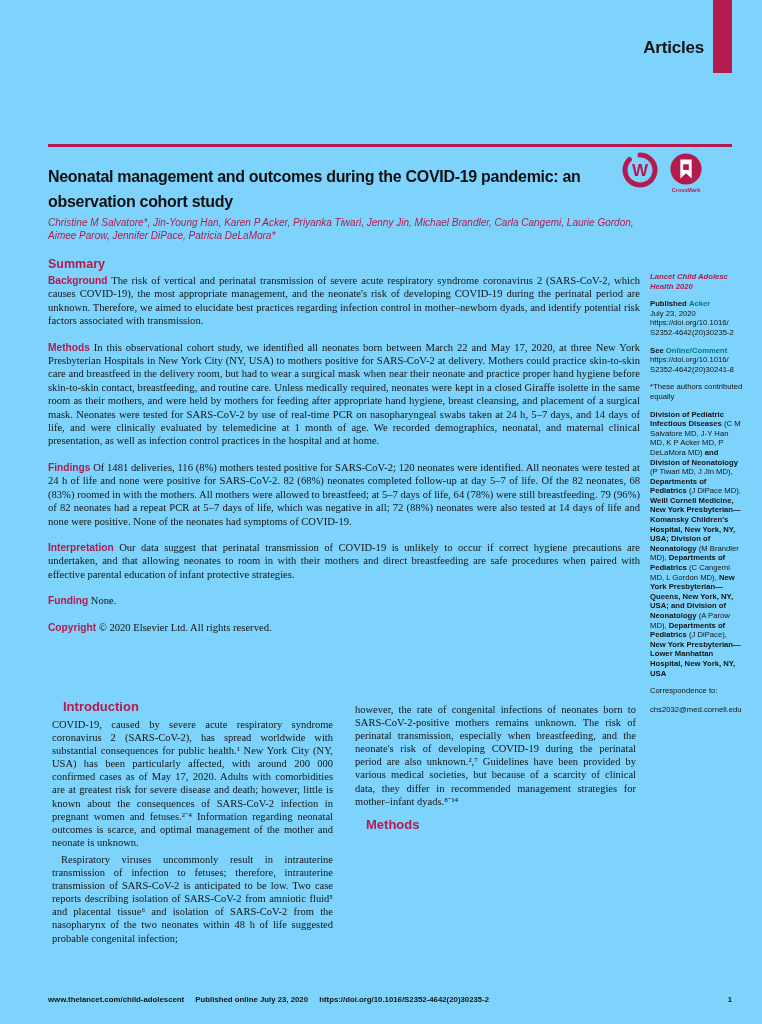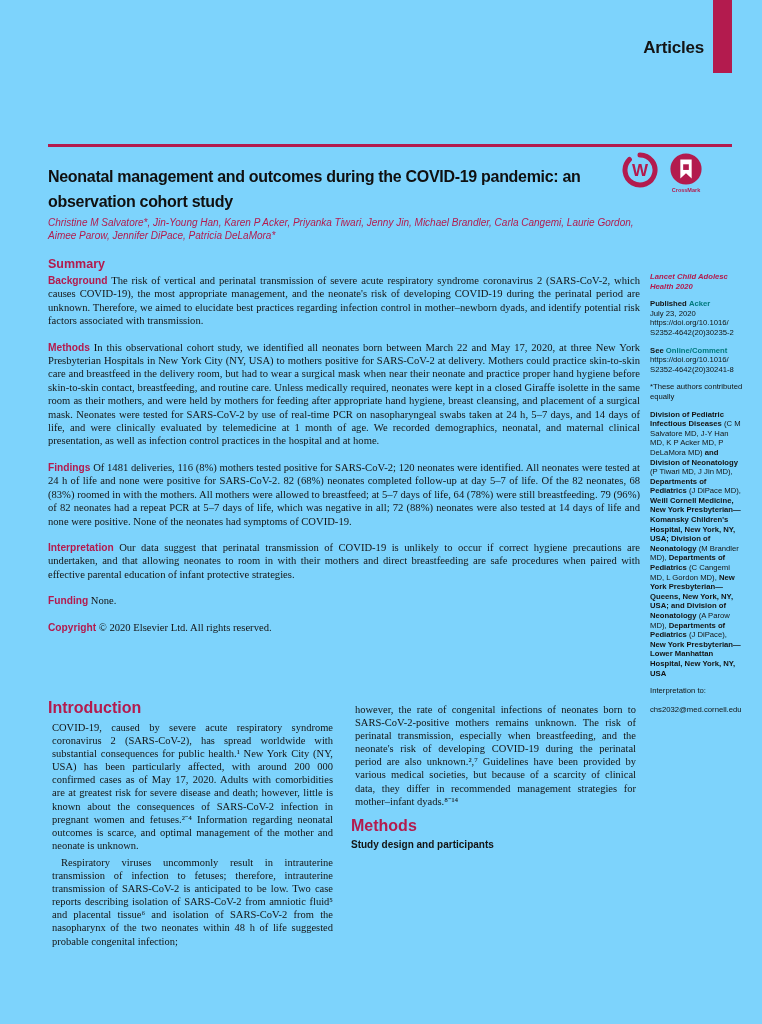--- a/index.html
+++ b/index.html
@@ -17,21 +17,21 @@
   .sec-head{font-size:12.5px;font-weight:700;color:#B31B4E;margin:0 0 3px 0;font-family:"Liberation Sans",sans-serif;}
   .sum-p{font-family:"Liberation Serif",serif;font-size:10.6px;line-height:13.4px;text-align:justify;margin:0 0 13px 0;color:#141414;}
   .sum-label{font-family:"Liberation Sans",sans-serif;font-weight:700;color:#B31B4E;font-size:10.2px;}
   .sidebar{position:absolute;top:272px;left:650px;width:94px;font-size:7.7px;line-height:9.6px;color:#141414;}
   .sb-block{margin-bottom:8px;}
   .sb-journal{color:#B31B4E;font-weight:700;font-style:italic;}
   .sb-bold{font-weight:700;}
   .sb-teal{color:#00797D;font-weight:700;}
   .columns{position:absolute;top:699px;left:48px;width:592px;display:flex;gap:14px;}
   .col{width:289px;}
-  .body-h{font-size:16px;font-weight:700;color:#B31B4E;margin:0 0 4px 0;}
+  .body-h{font-size:13px;font-weight:700;color:#B31B4E;margin:0 0 4px 15px;}
   .body-h.mt{margin-top:9px;}
   .body-sub{font-size:10px;font-weight:700;color:#141414;margin:0 0 2px 0;}
   .body-p{font-family:"Liberation Serif",serif;font-size:10.5px;line-height:13.1px;text-align:justify;margin:4px;color:#141414;}
   .body-p.ind{text-indent:9px;}
   .footer{position:absolute;top:995px;left:48px;width:684px;display:flex;justify-content:space-between;font-size:7.8px;font-weight:700;color:#141414;}
   .footer .fgap{margin-right:9px;}
   .pageno{font-weight:700;}
   a.plain{color:inherit;text-decoration:none;}
 </style>
 </head>
@@ -83,33 +83,40 @@
       <a class="plain"><span>https://doi.org/10.1016/</span><br><span>S2352-4642(20)30235-2</span></a>
     </div>
     <div class="sb-block">
       <span class="sb-bold">See</span>
       <span class="sb-teal">Online/Comment</span><br>
       <a class="plain"><span>https://doi.org/10.1016/</span><br><span>S2352-4642(20)30241-8</span></a>
     </div>
     <div class="sb-block">*These authors contributed equally</div>
     <div class="sb-block"><span style="font-weight: 700;">Division of Pediatric Infectious Diseases </span><span>(C M Salvatore MD, J-Y Han MD, K P Acker MD, P DeLaMora MD) </span><span style="font-weight: 700;">and Division of Neonatology </span><span>(P Tiwari MD, J Jin MD), </span><span style="font-weight: 700;">Departments of Pediatrics </span><span>(J DiPace MD), </span><span style="font-weight: 700;">Weill Cornell Medicine, New York Presbyterian—Komansky Children's Hospital, New York, NY, USA; Division of Neonatology </span><span>(M Brandler MD), </span><span style="font-weight: 700;">Departments of Pediatrics </span><span>(C Cangemi MD, L Gordon MD), </span><span style="font-weight: 700;">New York Presbyterian—Queens, New York, NY, USA; and Division of Neonatology </span><span>(A Parow MD), </span><span style="font-weight: 700;">Departments of Pediatrics </span><span>(J DiPace), </span><span style="font-weight: 700;">New York Presbyterian—Lower Manhattan Hospital, New York, NY, USA</span></div>
     <div class="sb-block">
-      <span>Interpretation to:</span><br>
+      <span>Correspondence to:</span><br>
       <br>
       <a class="plain">chs2032@med.cornell.edu</a>
     </div>
   </div>
 
   <div class="columns">
     <div class="col">
       <h2 class="body-h">Introduction</h2>
       <p class="body-p">COVID-19, caused by severe acute respiratory syndrome coronavirus 2 (SARS-CoV-2), has spread worldwide with substantial consequences for public health.¹ New York City (NY, USA) has been particularly affected, with around 200 000 confirmed cases as of May 17, 2020. Adults with comorbidities are at greatest risk for severe disease and death; however, little is known about the consequences of SARS-CoV-2 infection in pregnant women and fetuses.²⁻⁴ Information regarding neonatal outcomes is scarce, and optimal management of the mother and neonate is unknown.</p>
       <p class="body-p ind">Respiratory viruses uncommonly result in intrauterine transmission of infection to fetuses; therefore, intrauterine transmission of SARS-CoV-2 is anticipated to be low. Two case reports describing isolation of SARS-CoV-2 from amniotic fluid⁵ and placental tissue⁶ and isolation of SARS-CoV-2 from the nasopharynx of the two neonates within 48 h of life suggested probable congenital infection;</p>
     </div>
     <div class="col">
       <p class="body-p">however, the rate of congenital infections of neonates born to SARS-CoV-2-positive mothers remains unknown. The risk of perinatal transmission, especially when breastfeeding, and the neonate's risk of developing COVID-19 during the perinatal period are also unknown.²,⁷ Guidelines have been provided by various medical societies, but because of a scarcity of clinical data, they differ in recommended management strategies for mother–infant dyads.⁸⁻¹⁴</p>
       <h2 class="body-h mt">Methods</h2>
-      <h3 class="body-sub">Study design and participants</h3>
     </div>
   </div>
 
+  <div class="footer">
+    <div>
+      <span class="fgap">www.thelancet.com/child-adolescent</span>
+      <span class="fgap">Published online July 23, 2020</span>
+      <span>https://doi.org/10.1016/S2352-4642(20)30235-2</span>
+    </div>
+    <div class="pageno">1</div>
+  </div>
 
 </div>
 
 </body></html>

